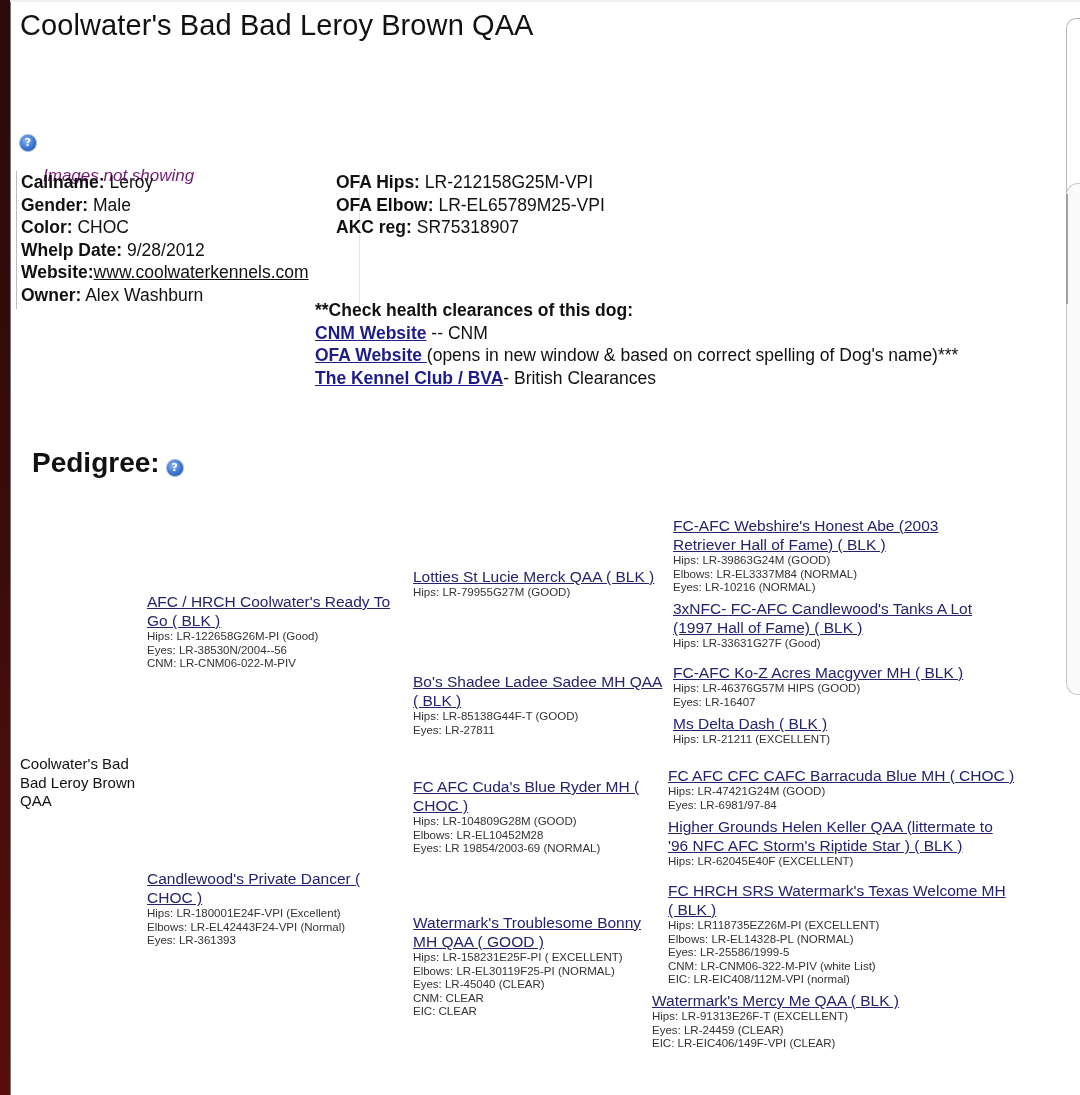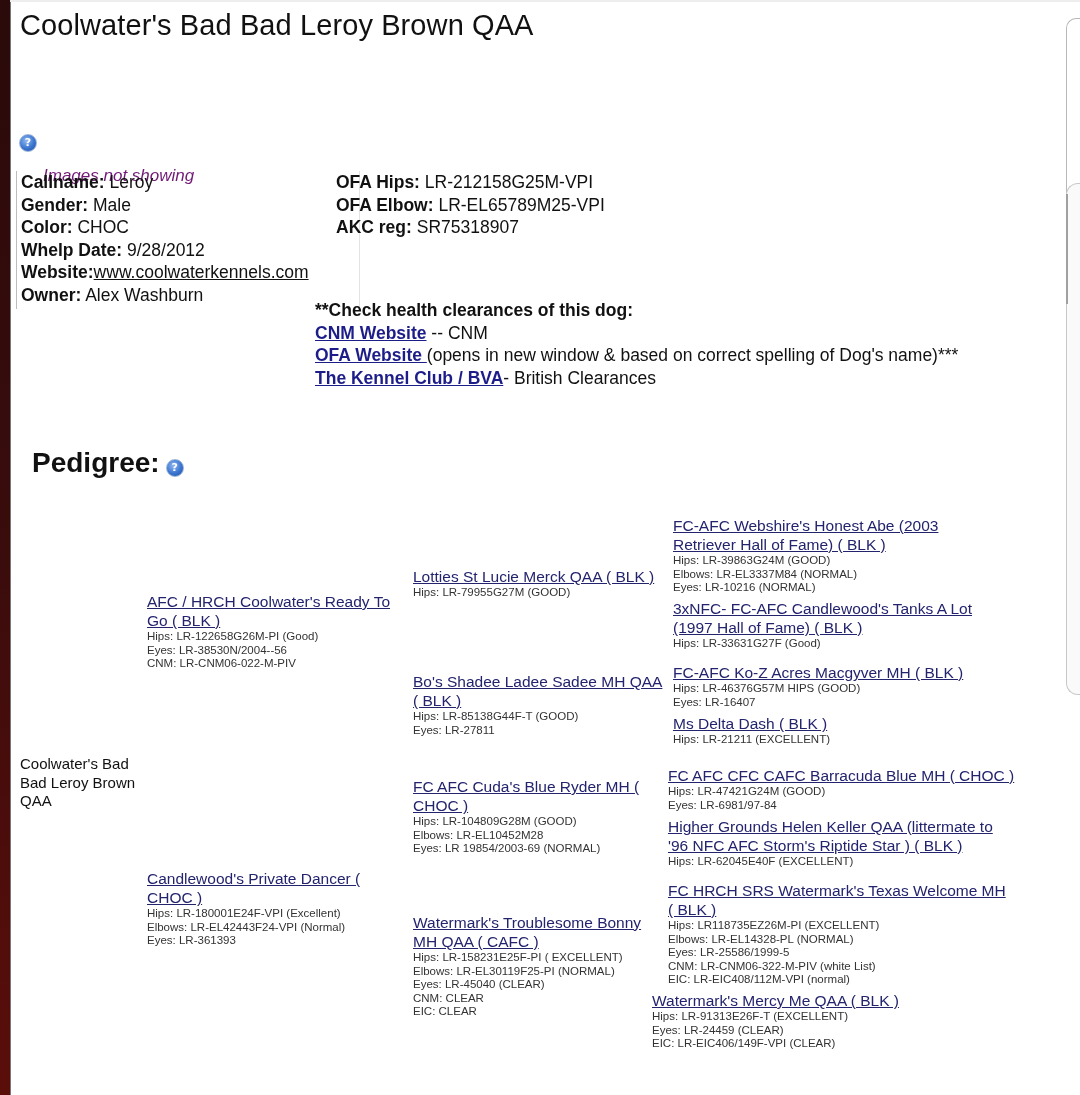--- a/index.html
+++ b/index.html
@@ -138,21 +138,21 @@
   <div class="clr">Hips: LR-85138G44F-T (GOOD)</div>
   <div class="clr">Eyes: LR-27811</div>
 </div>
 <div class="dog" style="left:413px; top:777px; width:240px;">
   <a href="#" class="name">FC AFC Cuda's Blue Ryder MH ( CHOC )</a>
   <div class="clr">Hips: LR-104809G28M (GOOD)</div>
   <div class="clr">Elbows: LR-EL10452M28</div>
   <div class="clr">Eyes: LR 19854/2003-69 (NORMAL)</div>
 </div>
 <div class="dog" style="left:413px; top:913px; width:245px;">
-  <a href="#" class="name">Watermark's Troublesome Bonny MH QAA ( CAFC )</a>
+  <a href="#" class="name">Watermark's Troublesome Bonny MH QAA ( GOOD )</a>
   <div class="clr">Hips: LR-158231E25F-PI ( EXCELLENT)</div>
   <div class="clr">Elbows: LR-EL30119F25-PI (NORMAL)</div>
   <div class="clr">Eyes: LR-45040 (CLEAR)</div>
   <div class="clr">CNM: CLEAR</div>
   <div class="clr">EIC: CLEAR</div>
 </div>
 
 <div class="dog" style="left:673px; top:516px; width:300px;">
   <a href="#" class="name">FC-AFC Webshire's Honest Abe (2003 Retriever Hall of Fame) ( BLK )</a>
   <div class="clr">Hips: LR-39863G24M (GOOD)</div>

